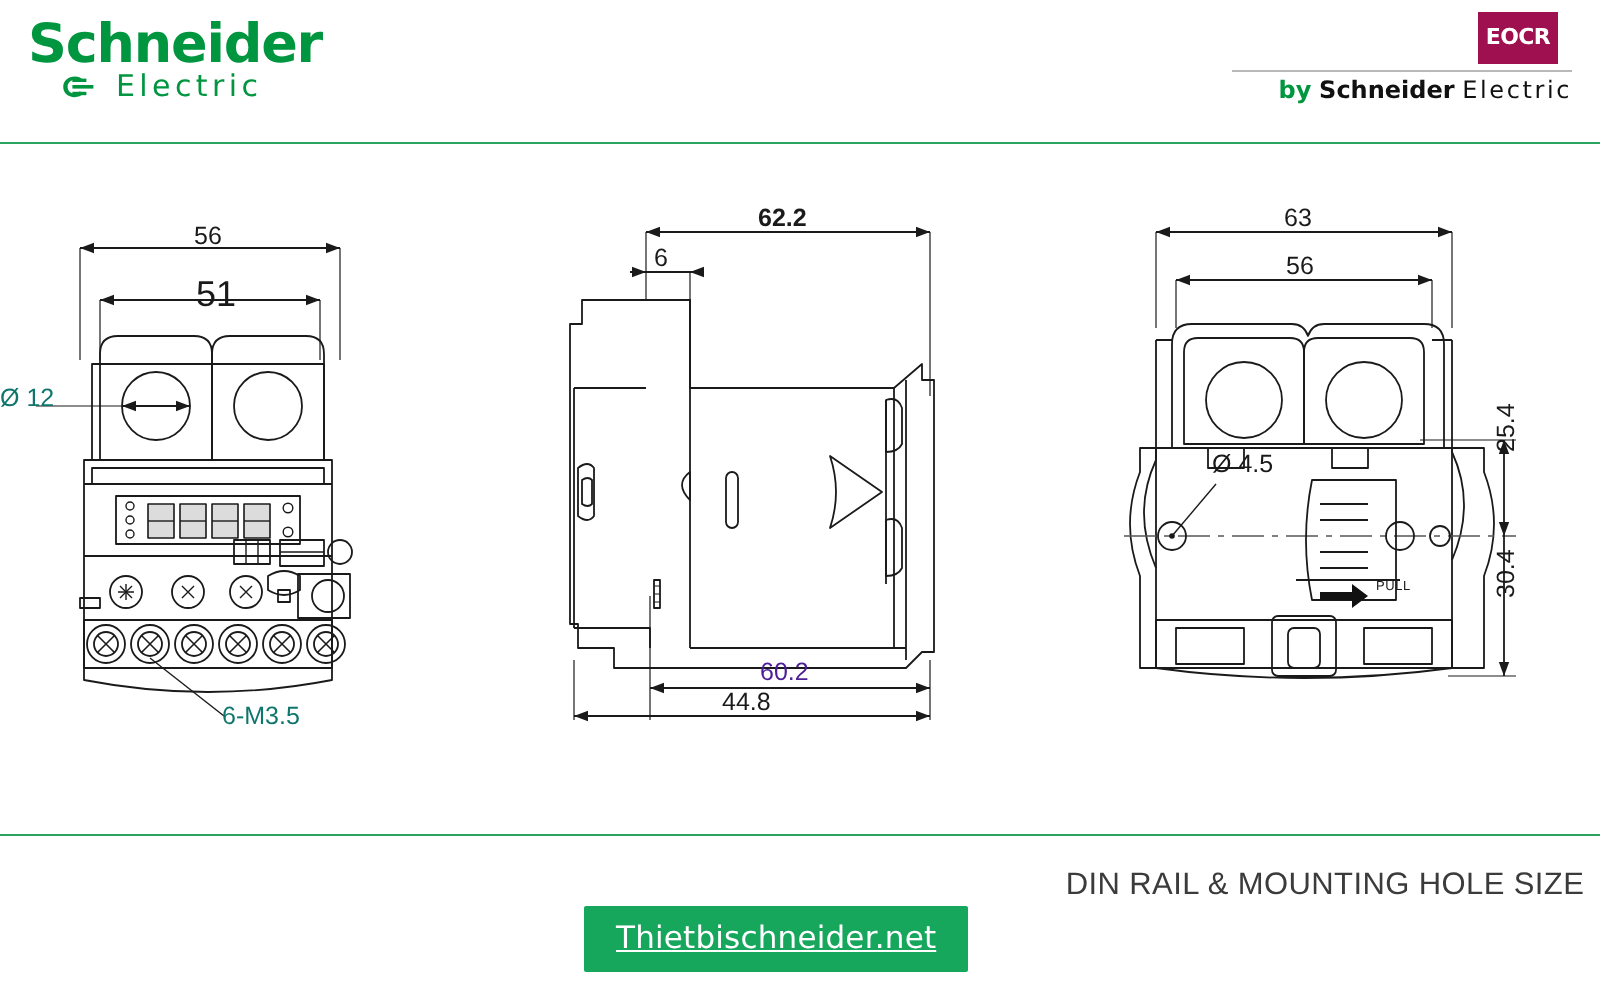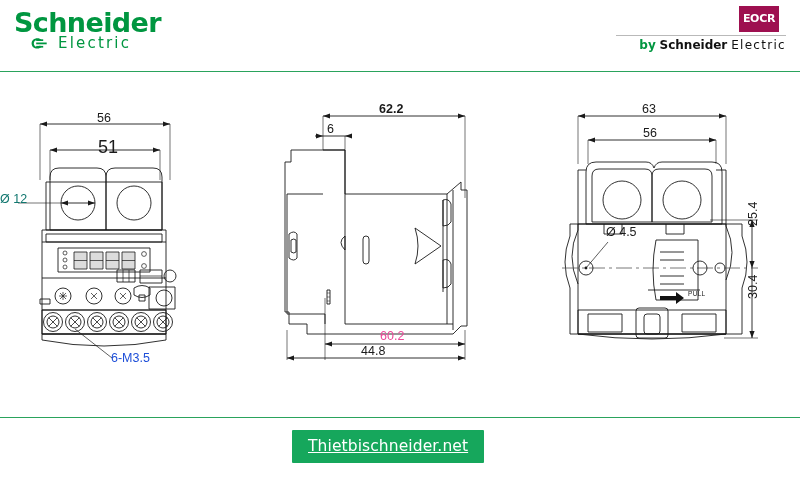--- a/index.html
+++ b/index.html
@@ -67,21 +67,21 @@
   .drawing{position:absolute;}
   .drawing svg{display:block;}
 
   .view-caption{
     position:absolute;left:530px;top:362px;width:265px;text-align:center;
     font-family:"Liberation Sans", sans-serif;font-size:15.5px;color:#3b3b3b;
     letter-spacing:0.2px;
   }
 
   
-  .footer{position:absolute;left:0;top:395px;width:664px;height:82px;}
+  .footer{position:absolute;left:0;top:418px;width:664px;height:82px;}
   .site-badge{
     position:absolute;left:292px;top:35px;
     background:#16a75c;color:#ffffff;
     font-family:"DejaVu Sans", sans-serif;font-size:15.5px;
     padding:7px 16px 8px 16px;border-radius:1px;
     letter-spacing:0.1px;white-space:nowrap;
   }
 </style>
 </head>
 <body>
@@ -222,21 +222,21 @@
           </g>
 
           <path d="M24 232 h124 v6 q-62 12 -124 0 z"></path>
 
           <line x1="57" y1="227" x2="94" y2="256" stroke-width="0.7"></line>
         </g>
       </svg>
       <div style="position:absolute;left:79px;top:9px;font-size:12.5px;color:#1a1a1a;font-family:'Liberation Sans',sans-serif;">56</div>
       <div style="position:absolute;left:80px;top:35px;font-size:18px;color:#1a1a1a;font-family:'Liberation Sans',sans-serif;">51</div>
       <div style="position:absolute;left:-18px;top:90px;font-size:12.5px;color:#0f766e;font-family:'Liberation Sans',sans-serif;white-space:nowrap;">Ø 12</div>
-      <div style="position:absolute;left:93px;top:249px;font-size:12.5px;color:#1d4ed8;font-family:'Liberation Sans',sans-serif;white-space:nowrap;">6-M3.5</div>
+      <div style="position:absolute;left:93px;top:249px;font-size:12.5px;color:#0f766e;font-family:'Liberation Sans',sans-serif;white-space:nowrap;">6-M3.5</div>
     </div>
 
     <div class="drawing" style="left:275px;top:22px;">
       <svg width="215" height="270" viewBox="0 0 215 270">
         <g fill="none" stroke="#1a1a1a" stroke-width="0.9" stroke-linejoin="round">
 
           <line x1="48" y1="22" x2="190" y2="22"></line>
           <path d="M48 22 l7 -2.6 v5.2 z" fill="#1a1a1a" stroke="none"></path>
           <path d="M190 22 l-7 -2.6 v5.2 z" fill="#1a1a1a" stroke="none"></path>
           <line x1="48" y1="22" x2="48" y2="56" stroke-width="0.6"></line>
@@ -278,21 +278,21 @@
           <line x1="50" y1="204" x2="50" y2="266" stroke-width="0.6"></line>
           <line x1="12" y1="236" x2="12" y2="266" stroke-width="0.6"></line>
           <line x1="190" y1="236" x2="190" y2="266" stroke-width="0.6"></line>
           <line x1="12" y1="264" x2="190" y2="264"></line>
           <path d="M12 264 l7 -2.6 v5.2 z" fill="#1a1a1a" stroke="none"></path>
           <path d="M190 264 l-7 -2.6 v5.2 z" fill="#1a1a1a" stroke="none"></path>
         </g>
       </svg>
       <div style="position:absolute;left:104px;top:8px;font-size:12.5px;color:#1a1a1a;font-family:'Liberation Sans',sans-serif;font-weight:bold;">62.2</div>
       <div style="position:absolute;left:52px;top:28px;font-size:12.5px;color:#1a1a1a;font-family:'Liberation Sans',sans-serif;">6</div>
-      <div style="position:absolute;left:105px;top:235px;font-size:12.5px;color:#ec4899;font-family:'Liberation Sans',sans-serif;">60.2</div>
+      <div style="position:absolute;left:105px;top:235px;font-size:12.5px;color:#4c1d95;font-family:'Liberation Sans',sans-serif;">60.2</div>
       <div style="position:absolute;left:86px;top:250px;font-size:12.5px;color:#1a1a1a;font-family:'Liberation Sans',sans-serif;">44.8</div>
     </div>
 
     <div class="drawing" style="left:548px;top:22px;">
       <svg width="245" height="280" viewBox="0 0 245 280">
         <g fill="none" stroke="#1a1a1a" stroke-width="0.9" stroke-linejoin="round">
 
           <line x1="30" y1="22" x2="178" y2="22"></line>
           <path d="M30 22 l7 -2.6 v5.2 z" fill="#1a1a1a" stroke="none"></path>
           <path d="M178 22 l-7 -2.6 v5.2 z" fill="#1a1a1a" stroke="none"></path>
@@ -353,20 +353,21 @@
         </g>
       </svg>
       <div style="position:absolute;left:94px;top:8px;font-size:12.5px;color:#1a1a1a;font-family:'Liberation Sans',sans-serif;">63</div>
       <div style="position:absolute;left:95px;top:32px;font-size:12.5px;color:#1a1a1a;font-family:'Liberation Sans',sans-serif;">56</div>
       <div style="position:absolute;left:58px;top:131px;font-size:12.5px;color:#1a1a1a;font-family:'Liberation Sans',sans-serif;white-space:nowrap;">Ø 4.5</div>
       <div style="position:absolute;left:198px;top:132px;font-size:12.5px;color:#1a1a1a;font-family:'Liberation Sans',sans-serif;transform:rotate(-90deg);transform-origin:left top;white-space:nowrap;">25.4</div>
       <div style="position:absolute;left:198px;top:205px;font-size:12.5px;color:#1a1a1a;font-family:'Liberation Sans',sans-serif;transform:rotate(-90deg);transform-origin:left top;white-space:nowrap;">30.4</div>
       <div style="position:absolute;left:140px;top:196px;font-size:6.5px;color:#1a1a1a;font-family:'Liberation Sans',sans-serif;letter-spacing:0.3px;">PULL</div>
     </div>
 
+    <div class="view-caption">DIN RAIL &amp; MOUNTING HOLE SIZE</div>
   </div>
 
   <div class="rule-bot"></div>
 
   <div class="footer">
     <a class="site-badge" href="#">Thietbischneider.net</a>
   </div>
 
 </div>
 

